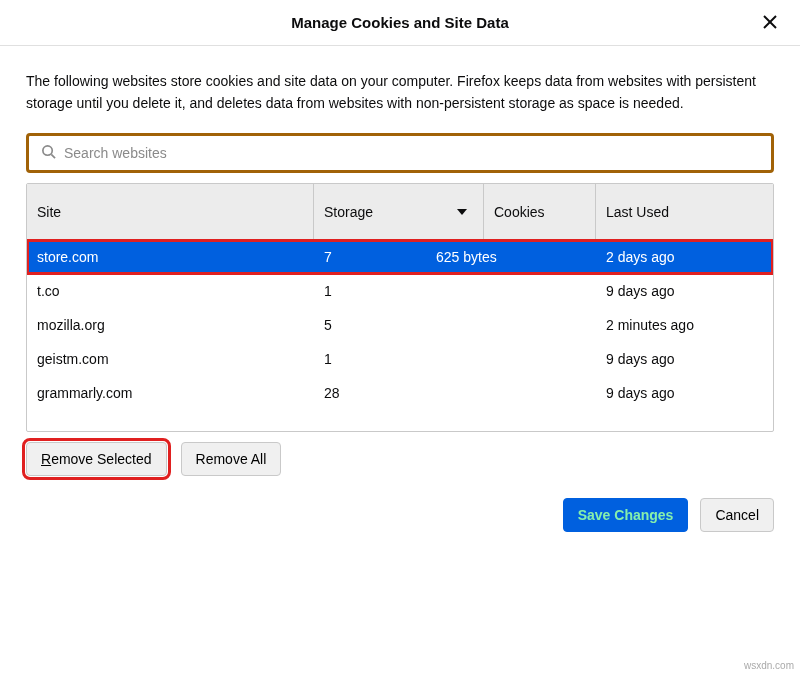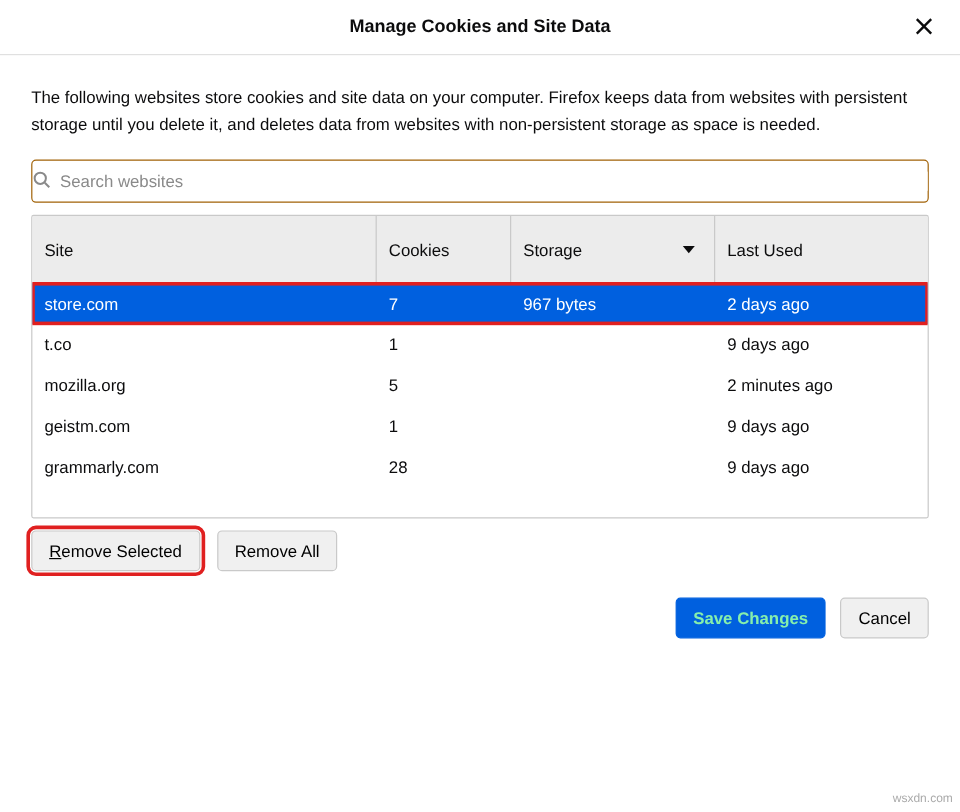--- a/index.html
+++ b/index.html
@@ -4,21 +4,21 @@
   <style>
     * { box-sizing: border-box; margin: 0; padding: 0; }
     body { font-family: -apple-system, BlinkMacSystemFont, "Segoe UI", Arial, sans-serif; font-size: 14px; color: #0c0c0d; background: #fff; width: 800px; height: 677px; position: relative; }
     .dialog { width: 800px; height: 556px; display: flex; flex-direction: column; }
     .header { display: flex; align-items: center; justify-content: center; padding: 14px 20px; border-bottom: 1px solid #e0e0e0; position: relative; }
     .header-title { font-weight: 600; font-size: 15px; }
     .close-x { position: absolute; right: 20px; top: 12px; cursor: pointer; width: 20px; height: 20px; display: flex; align-items: center; justify-content: center; }
     .close-x svg { stroke: #0c0c0d; stroke-width: 2; }
     .body { padding: 24px 26px 12px 26px; flex: 1; display: flex; flex-direction: column; }
     .desc { line-height: 1.6; margin-bottom: 18px; }
-    .search-wrap { border: 1px solid #a16207; border-radius: 4px; display: flex; align-items: center; padding: 8px 0; margin-bottom: 10px; }
+    .search-wrap { border: 3px solid #a16207; border-radius: 4px; display: flex; align-items: center; padding: 8px 12px; margin-bottom: 10px; }
     .search-wrap svg { stroke: #8a8a8a; stroke-width: 1.8; fill:none; }
     .search-wrap input { border: none; outline: none; font-size: 14px; margin-left: 8px; flex: 1; color: #0c0c0d; }
     .search-wrap input::placeholder { color: #8a8a8a; }
     .table { border: 1px solid #c9c9c9; border-radius: 2px; flex: 1; display: flex; flex-direction: column; overflow: hidden; }
     .thead { display: flex; background: #ececec; }
     .th { padding: 20px 10px; font-weight: 400; border-right: 1px solid #c9c9c9; display:flex; align-items:center; gap:6px;}
     .th:last-child { border-right: none; }
     .col-site { flex: 0 0 287px; }
     .col-cookies { flex: 0 0 112px; }
     .col-storage { flex: 0 0 170px; }
@@ -62,36 +62,36 @@
           </svg>
       </span>
       <input type="text" placeholder="Search websites" style="">
     </div>
 
     <div class="table">
       <div class="thead">
         <div class="th col-site">
             <span>Site</span>
           </div>
-        <div class="th col-cookies">
-            <span>Cookies</span>
-          </div>
         <div class="th col-storage">
             <span>Storage</span>
             <span class="sort-caret"></span>
+          </div>
+        <div class="th col-cookies">
+            <span>Cookies</span>
           </div>
         <div class="th col-lastused">
             <span>Last Used</span>
           </div>
       </div>
       <div class="tbody-wrap" id="tbody">
           <div class="trow selected highlight-red">
             <div class="td col-site">store.com</div>
             <div class="td col-cookies">7</div>
-            <div class="td col-storage">967 bytes</div>
+            <div class="td col-storage">625 bytes</div>
             <div class="td col-lastused">2 days ago</div>
           </div>
           <div class="trow">
             <div class="td col-site">t.co</div>
             <div class="td col-cookies">1</div>
             <div class="td col-storage"></div>
             <div class="td col-lastused">9 days ago</div>
           </div>
           <div class="trow">
             <div class="td col-site">mozilla.org</div>

